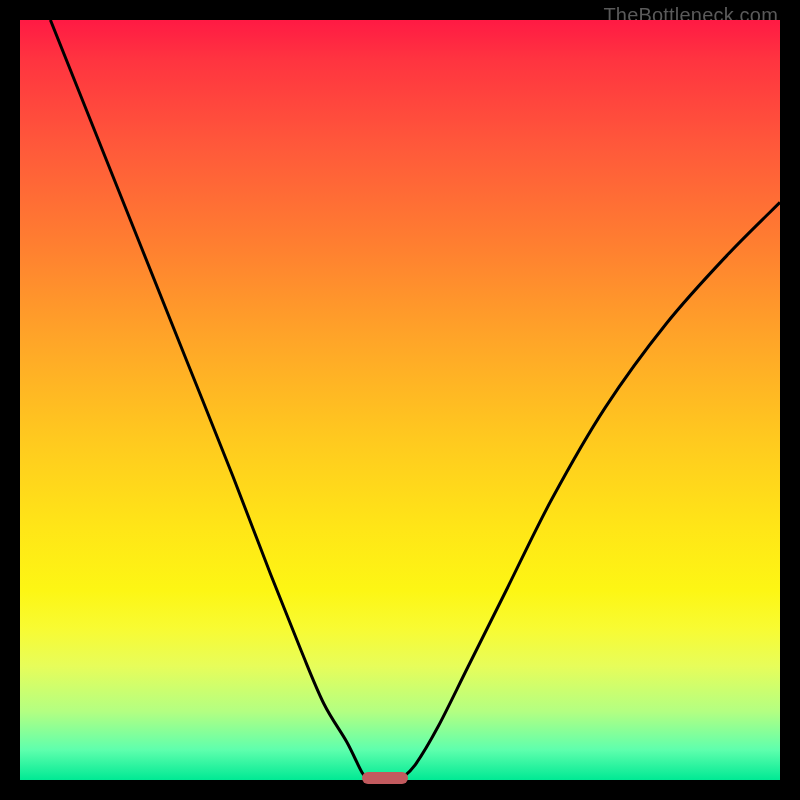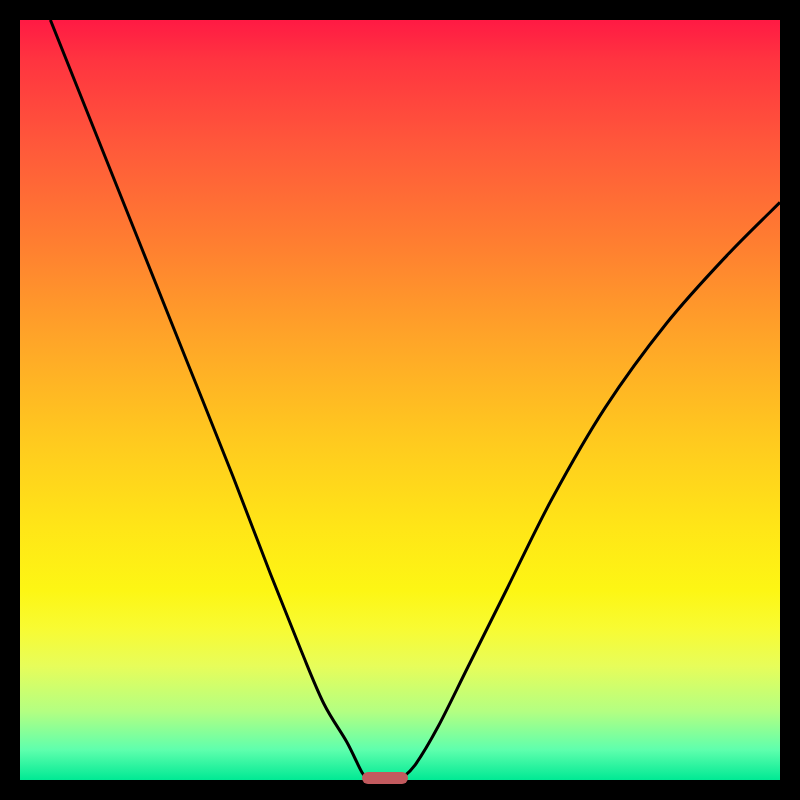--- a/index.html
+++ b/index.html
@@ -58,20 +58,21 @@
   .marker {
     position: absolute;
     background: #c25a5e;
     border-radius: 6px;
   }
 </style>
 </head>
 <body>
 
 <div class="chart-container">
+  <div class="watermark">TheBottleneck.com</div>
   <div class="plot-area">
     <svg class="curves" viewBox="0 0 760 760" preserveAspectRatio="none">
       <path id="left-curve" fill="none" stroke="#000" stroke-width="3" d="M 30.40 0.00 C 38.00 19.00, 60.80 76.00, 76.00 114.00 C 91.20 152.00, 106.40 190.00, 121.60 228.00 C 136.80 266.00, 152.00 304.00, 167.20 342.00 C 182.40 380.00, 198.87 420.53, 212.80 456.00 C 226.73 491.47, 239.40 525.67, 250.80 554.80 C 262.20 583.93, 272.33 609.27, 281.20 630.80 C 290.07 652.33, 296.40 668.80, 304.00 684.00 C 311.60 699.20, 320.47 710.60, 326.80 722.00 C 333.13 733.40, 338.20 746.07, 342.00 752.40 C 345.80 758.73, 348.33 758.73, 349.60 760.00"></path>
       <path id="right-curve" fill="none" stroke="#000" stroke-width="3" d="M 380.00 760.00 C 382.53 757.47, 388.87 753.67, 395.20 744.80 C 401.53 735.93, 409.13 723.27, 418.00 706.80 C 426.87 690.33, 437.00 668.80, 448.40 646.00 C 459.80 623.20, 472.47 597.87, 486.40 570.00 C 500.33 542.13, 515.53 509.20, 532.00 478.80 C 548.47 448.40, 566.20 416.73, 585.20 387.60 C 604.20 358.47, 625.73 329.33, 646.00 304.00 C 666.27 278.67, 687.80 255.87, 706.80 235.60 C 725.80 215.33, 751.13 191.27, 760.00 182.40"></path>
     </svg>
     <div id="marker" class="marker" style="left: 342px; width: 45.6px; height: 12px; bottom: -4px;"></div>
   </div>
 </div>
 
 </body></html>

